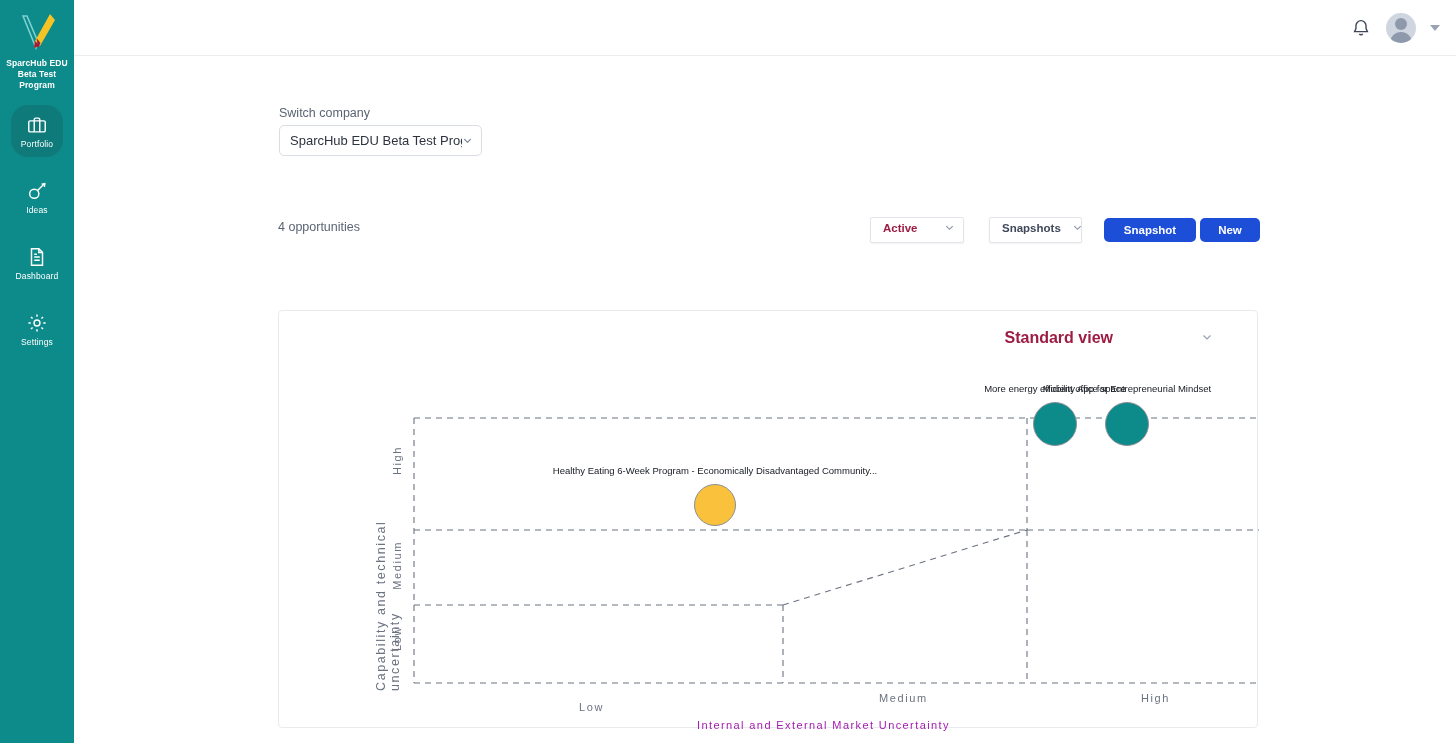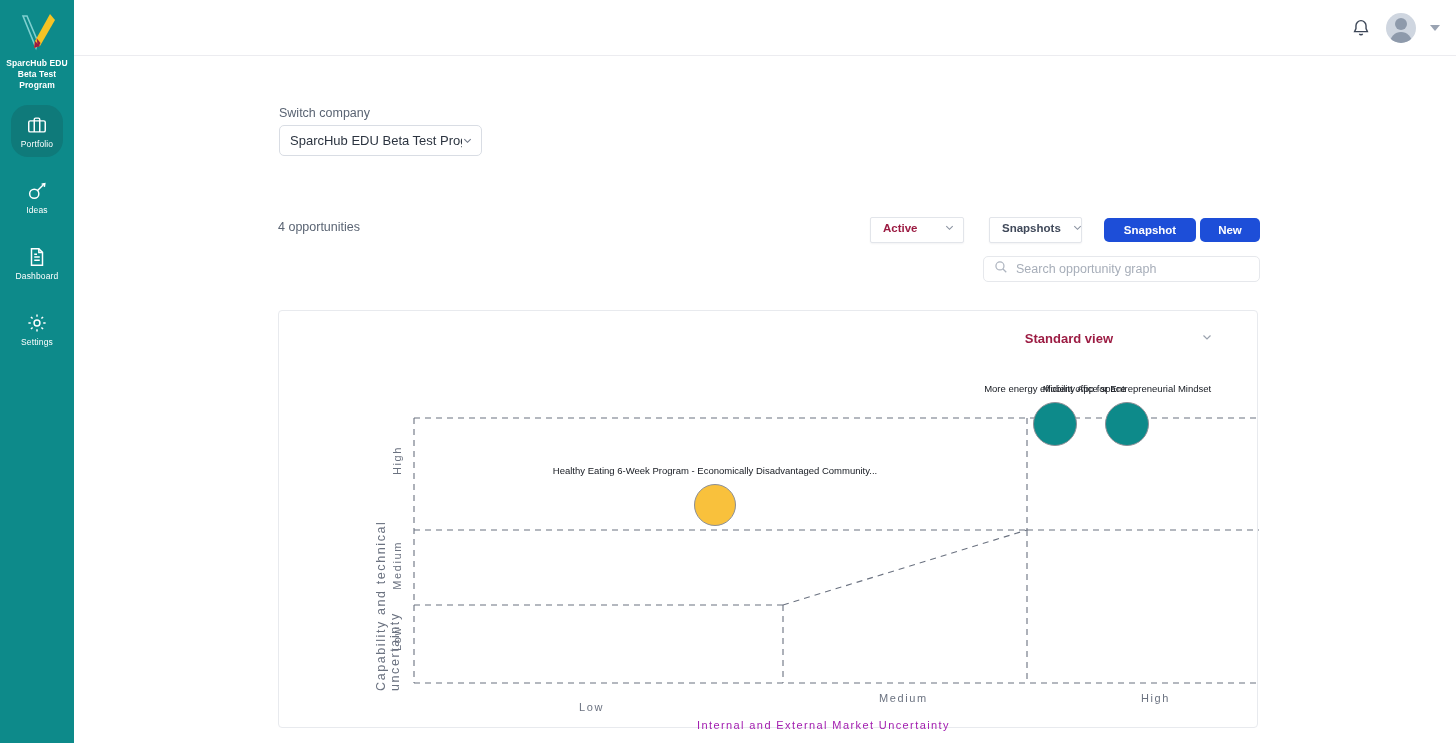--- a/index.html
+++ b/index.html
@@ -94,21 +94,21 @@
   #search-box input::placeholder { color:#a7aeb9; }
 
   
   #chart-card {
     position:absolute; left:204px; top:254px; width:980px; height:418px;
     border:1px solid #e8eaee; border-radius:4px; background:#fff;
   }
   #view-select {
     position:absolute; right:44px; top:18px; display:flex; align-items:center; gap:88px; cursor:pointer;
   }
-  #view-select .val { font-size:13px; font-weight:700; color:#9c1c43; }
+  #view-select .val { font-size:16px; font-weight:700; color:#9c1c43; }
 
   #plot { position:absolute; left:0; top:0; width:980px; height:418px; }
 
   .ylab {
     position:absolute; writing-mode:vertical-rl; transform:rotate(180deg);
     color:#6b7280; letter-spacing:1.6px;
   }
   #y-axis-title { left:95px; top:130px; height:250px; font-size:12.5px;
     display:flex; align-items:center; }
   #y-high   { left:112px; top:135px; font-size:11px; }
@@ -233,29 +233,20 @@
     <span>
       <svg viewBox="0 0 12 12" width="11" height="11" fill="none" stroke="#8b93a1" stroke-width="1.2">
         <path d="M2.5 4.5 6 8 9.5 4.5"></path>
       </svg>
     </span>
   </div>
 
   <button class="btn-teal" id="snapshot-btn">Snapshot</button>
   <button class="btn-teal" id="new-btn">New</button>
 
-  <div id="search-box">
-    <span>
-      <svg viewBox="0 0 16 16" width="14" height="14" fill="none" stroke="#adb4bf" stroke-width="1.4">
-        <circle cx="6.8" cy="6.8" r="4.6"></circle>
-        <path d="M10.3 10.3 14 14"></path>
-      </svg>
-    </span>
-    <input type="text" placeholder="Search opportunity graph" style="">
-  </div>
 
   <div id="chart-card">
 
     <div id="view-select">
       <span class="val">Standard view</span>
       <span>
         <svg viewBox="0 0 12 12" width="12" height="12" fill="none" stroke="#9aa2ae" stroke-width="1.2">
           <path d="M2.5 4.5 6 8 9.5 4.5"></path>
         </svg>
       </span>

